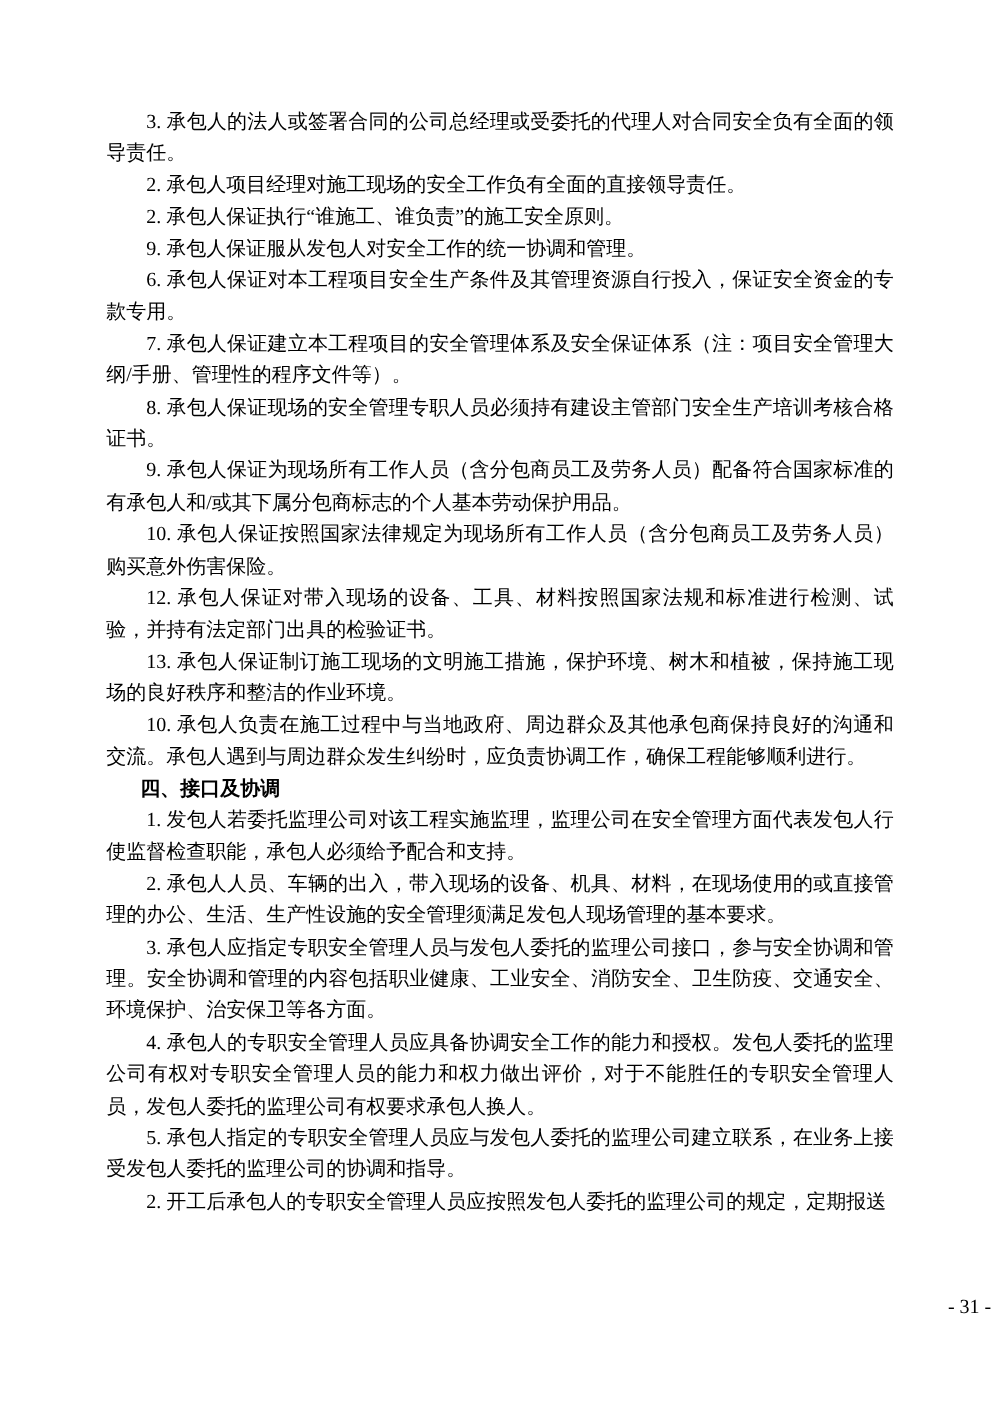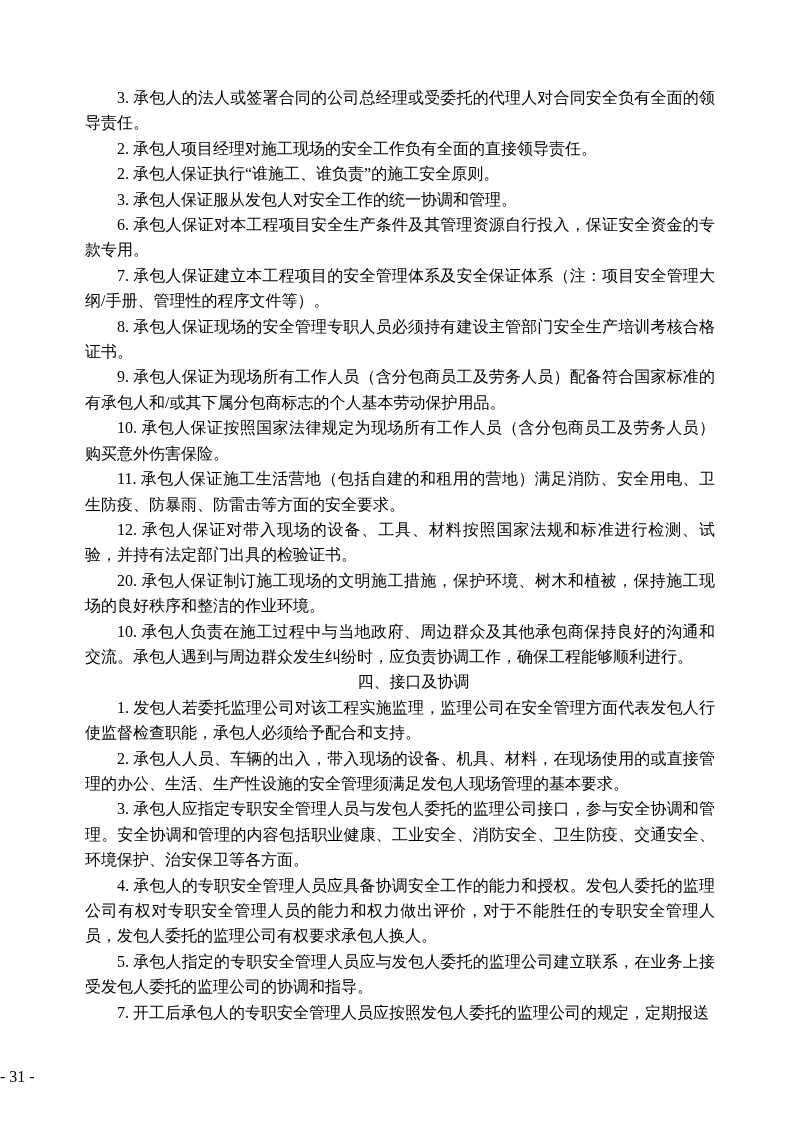--- a/index.html
+++ b/index.html
@@ -19,55 +19,54 @@
     line-height: 25.4px;
     padding: 85px 78px 0 85px;
     overflow: hidden;
   }
   .body-text p {
     margin: 0;
     text-indent: 2em;
     text-align: justify;
   }
   .body-text p.heading {
-    font-weight: normal;
+    font-weight: bold;
     text-indent: 1.7em;
-    text-align: center;
+    text-align: left;
   }
   .footer {
     position: absolute;
-    top: 1067px;
+    top: 1036px;
     left: 0;
     right: 0;
-    text-align: left;
+    text-align: right;
     font-size: 16px;
     line-height: 20px;
     color: #000000;
   }
 </style>
 </head>
 <body>
 
 <div class="page">
   <div class="body-text">
     <p>3. 承包人的法人或签署合同的公司总经理或受委托的代理人对合同安全负有全面的领导责任。</p>
     <p>2. 承包人项目经理对施工现场的安全工作负有全面的直接领导责任。</p>
     <p>2. 承包人保证执行“谁施工、谁负责”的施工安全原则。</p>
-    <p>3. 承包人保证服从发包人对安全工作的统一协调和管理。</p>
+    <p>9. 承包人保证服从发包人对安全工作的统一协调和管理。</p>
     <p>6. 承包人保证对本工程项目安全生产条件及其管理资源自行投入，保证安全资金的专款专用。</p>
     <p>7. 承包人保证建立本工程项目的安全管理体系及安全保证体系（注：项目安全管理大纲/手册、管理性的程序文件等）。</p>
     <p>8. 承包人保证现场的安全管理专职人员必须持有建设主管部门安全生产培训考核合格证书。</p>
     <p>9. 承包人保证为现场所有工作人员（含分包商员工及劳务人员）配备符合国家标准的有承包人和/或其下属分包商标志的个人基本劳动保护用品。</p>
     <p>10. 承包人保证按照国家法律规定为现场所有工作人员（含分包商员工及劳务人员）购买意外伤害保险。</p>
-    <p>11. 承包人保证施工生活营地（包括自建的和租用的营地）满足消防、安全用电、卫生防疫、防暴雨、防雷击等方面的安全要求。</p>
     <p>12. 承包人保证对带入现场的设备、工具、材料按照国家法规和标准进行检测、试验，并持有法定部门出具的检验证书。</p>
-    <p>20. 承包人保证制订施工现场的文明施工措施，保护环境、树木和植被，保持施工现场的良好秩序和整洁的作业环境。</p>
+    <p>13. 承包人保证制订施工现场的文明施工措施，保护环境、树木和植被，保持施工现场的良好秩序和整洁的作业环境。</p>
     <p>10. 承包人负责在施工过程中与当地政府、周边群众及其他承包商保持良好的沟通和交流。承包人遇到与周边群众发生纠纷时，应负责协调工作，确保工程能够顺利进行。</p>
     <p class="heading">四、接口及协调</p>
     <p>1. 发包人若委托监理公司对该工程实施监理，监理公司在安全管理方面代表发包人行使监督检查职能，承包人必须给予配合和支持。</p>
     <p>2. 承包人人员、车辆的出入，带入现场的设备、机具、材料，在现场使用的或直接管理的办公、生活、生产性设施的安全管理须满足发包人现场管理的基本要求。</p>
     <p>3. 承包人应指定专职安全管理人员与发包人委托的监理公司接口，参与安全协调和管理。安全协调和管理的内容包括职业健康、工业安全、消防安全、卫生防疫、交通安全、环境保护、治安保卫等各方面。</p>
     <p>4. 承包人的专职安全管理人员应具备协调安全工作的能力和授权。发包人委托的监理公司有权对专职安全管理人员的能力和权力做出评价，对于不能胜任的专职安全管理人员，发包人委托的监理公司有权要求承包人换人。</p>
     <p>5. 承包人指定的专职安全管理人员应与发包人委托的监理公司建立联系，在业务上接受发包人委托的监理公司的协调和指导。</p>
-    <p>7. 开工后承包人的专职安全管理人员应按照发包人委托的监理公司的规定，定期报送</p>
+    <p>2. 开工后承包人的专职安全管理人员应按照发包人委托的监理公司的规定，定期报送</p>
   </div>
   <div class="footer">- 31 -</div>
 </div>
 
 </body></html>

